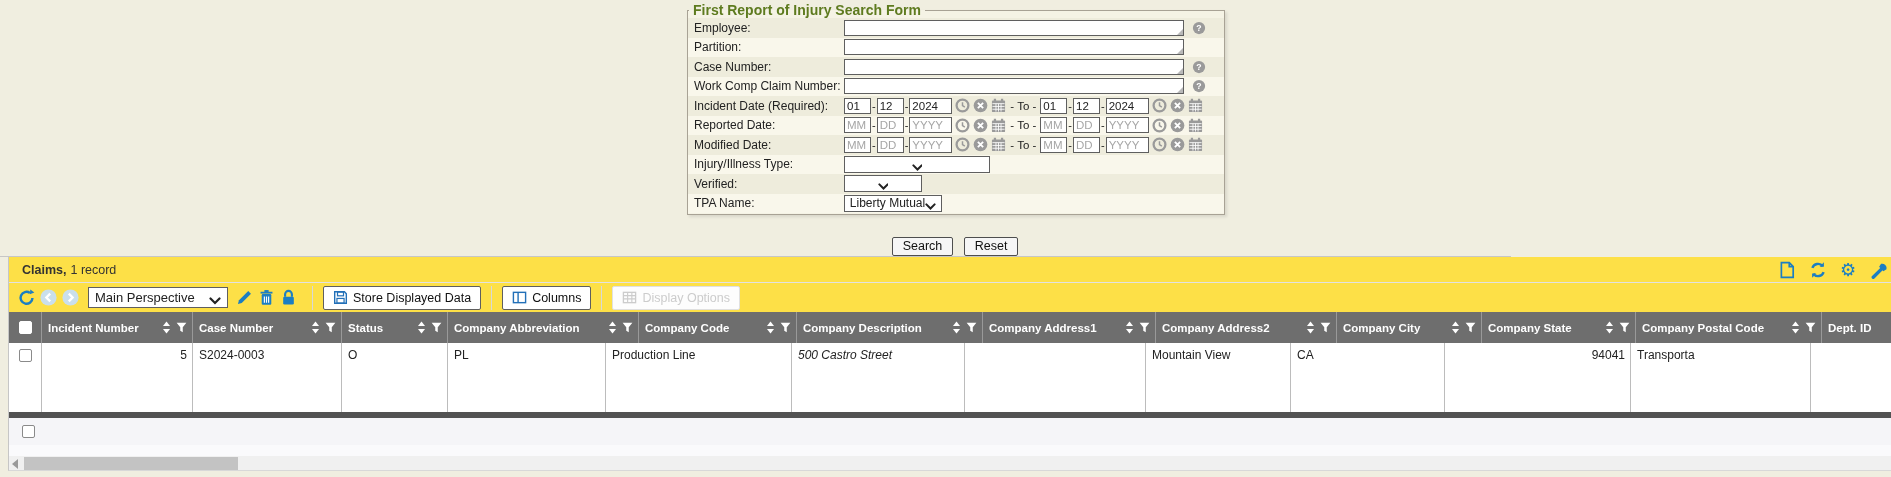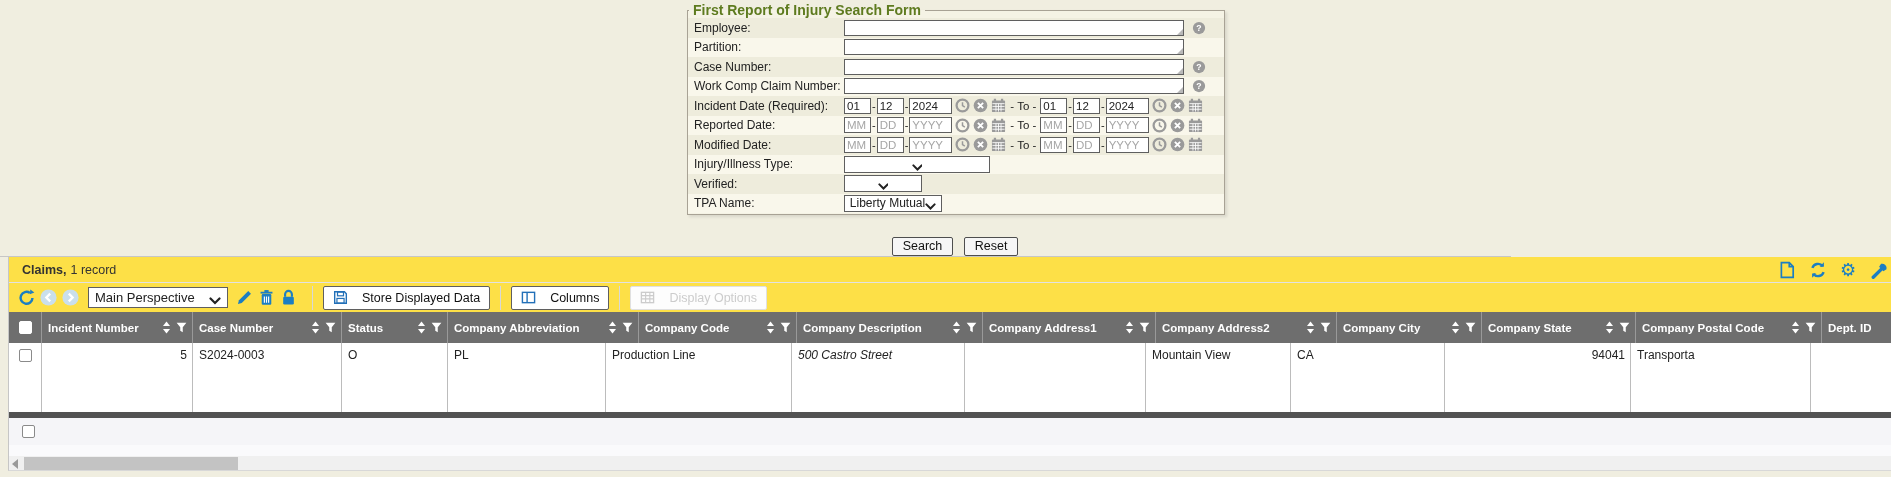--- a/index.html
+++ b/index.html
@@ -41,21 +41,21 @@
   .titlebar .bold{font-weight:bold;margin-right:4px;}
   .tb-icons{display:flex;gap:13px;align-items:center;margin-right:-8px;}
   .tb-icons .ic{width:18px;height:18px;}
   .tb-icons .ic svg{width:18px;height:18px;display:block;}
   .toolbar{height:29px;display:flex;align-items:center;padding-left:9px;font-size:12.5px;box-sizing:border-box;}
   .toolbar .ic{width:17px;height:17px;margin-right:5px;flex:none;}
   .toolbar .ic svg{width:17px;height:17px;display:block;}
   .persp{width:140px;height:21px;border:1px solid #5f5f5f;background:#fff;display:flex;align-items:center;justify-content:space-between;padding:0 6px;margin:0 8px 0 4px;box-sizing:border-box;font-size:13px;}
   .persp .chev{width:12px;height:9px;}
   .vdiv{width:1px;height:24px;background:#d8d8d8;margin:0 10px;flex:none;}
-  .btn{display:flex;align-items:center;gap:14px;height:22px;border:1px solid #5f5f5f;background:#fff;border-radius:2px;padding:0 9px;font-size:12.5px;color:#111;cursor:default;}
+  .btn{display:flex;align-items:center;gap:5px;height:22px;border:1px solid #5f5f5f;background:#fff;border-radius:2px;padding:0 9px;font-size:12.5px;color:#111;cursor:default;}
   .btn .bic{width:15px;height:15px;}
   .btn .bic svg{width:15px;height:15px;display:block;}
   .btn.disabled{border-color:#e0e0e0;color:#ccc;background:#fdfdfd;}
   
   .ghead{display:flex;height:31px;background:#6e6e6e;color:#fff;font-size:11.5px;font-weight:bold;}
   .hcell{display:flex;align-items:center;border-right:1px solid #999;box-sizing:border-box;padding:0 5px 0 6px;flex:none;overflow:hidden;}
   .hcell .lbl{flex:1;white-space:nowrap;overflow:hidden;}
   .hico{width:11px;height:13px;margin-left:4px;flex:none;}
   .hico svg{width:11px;height:13px;display:block;}
   .ckcol{width:33px;flex:none;display:flex;justify-content:center;align-items:center;border-right:1px solid #999;box-sizing:border-box;}

